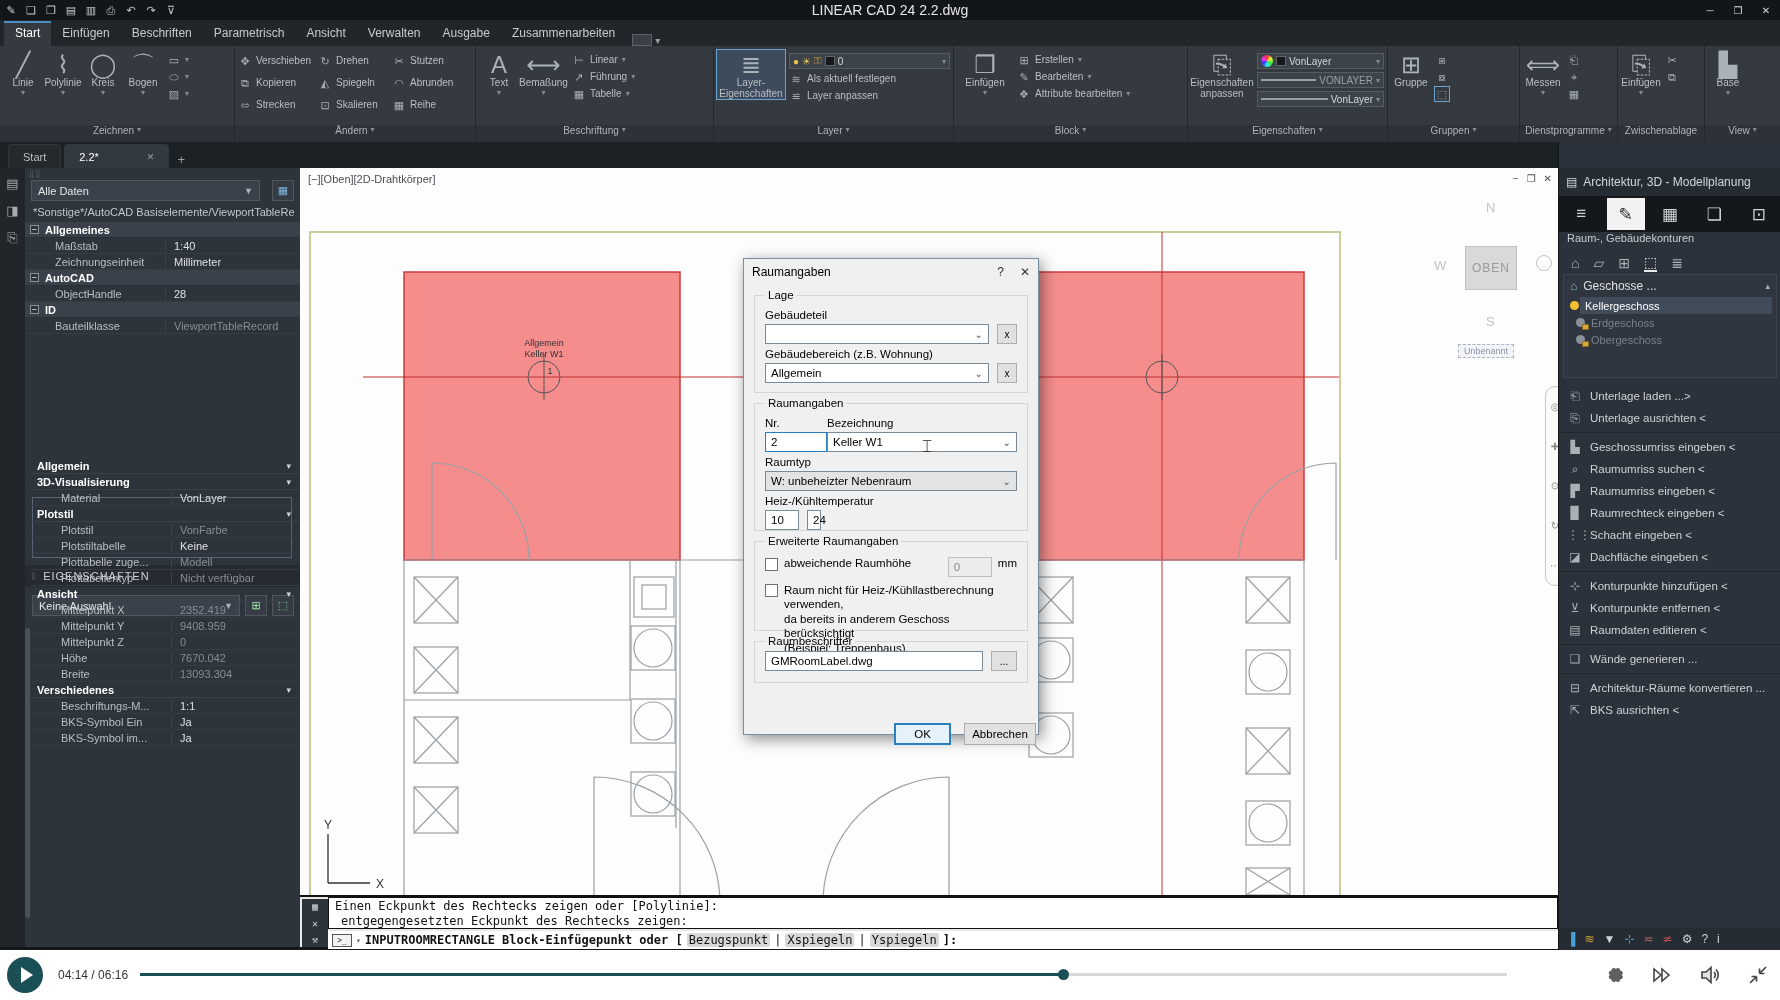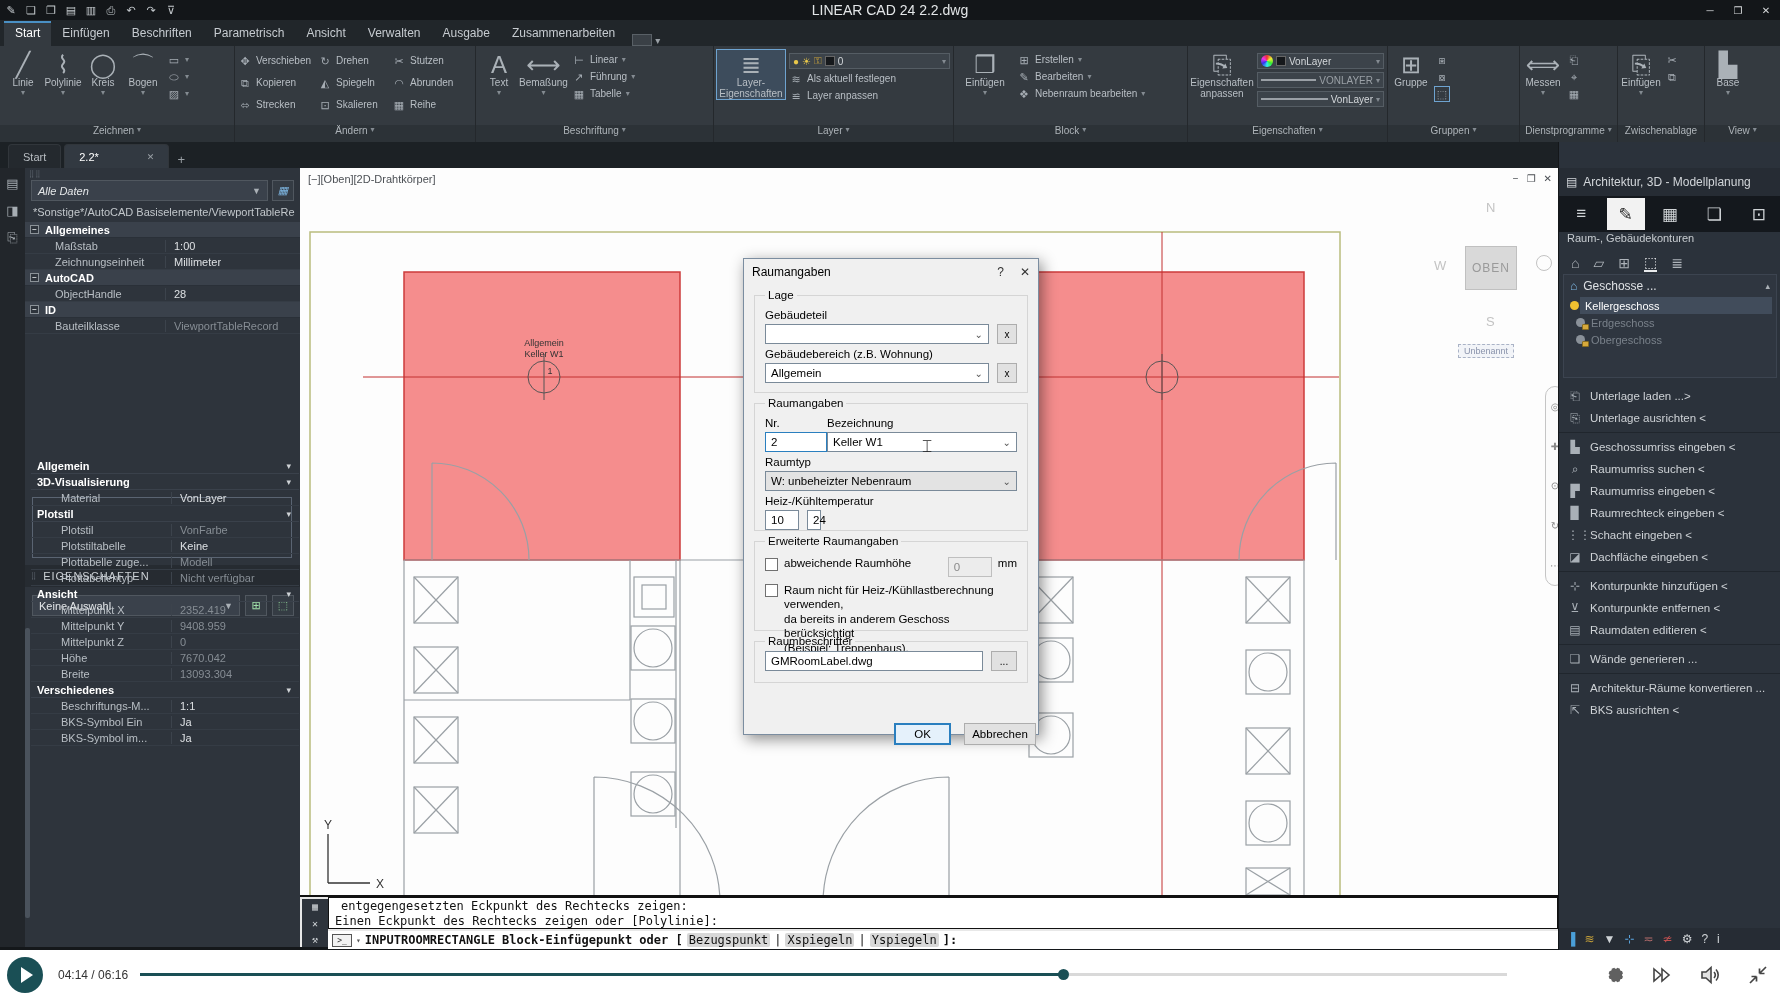--- a/index.html
+++ b/index.html
@@ -383,21 +383,21 @@
             <span>Erstellen</span>
             <span class="tinycaret">▾</span>
           </div>
           <div class="smallbtn">
           <span class="sgly">✎</span>
             <span>Bearbeiten</span>
             <span class="tinycaret">▾</span>
           </div>
           <div class="smallbtn">
           <span class="sgly">❖</span>
-            <span>Nebenraum bearbeiten</span>
+            <span>Attribute bearbeiten</span>
             <span class="tinycaret">▾</span>
           </div>
       </div>
     </div>
     <div class="panel" style="width:200px">
       <div class="bigbtn" style="width:62px">
         <span class="bgly">⎘</span>
         <span>Eigenschaften anpassen</span>
         </div>
       <div class="smallcol" style="flex:1">
@@ -533,40 +533,40 @@
 
   <div id="lstrip" class="abs">
     <span>▤</span>
       <span>◨</span>
       <span>⎘</span>
   </div>
 
   <div id="lpal" class="abs">
     <div class="lcontent">
       <div class="grip">⣿⣿</div>
-      <div style="display:flex; gap:4px; padding:0 6px;font-style:italic;">
+      <div style="display:flex; gap:12px; padding:0 6px;">
         <div class="dropdown" style="flex:1">
           <span>Alle Daten</span>
             <span class="arr">▼</span>
           </div>
         <div class="iconbtn" style="color:#7db5e0">▦</div>
       </div>
       <div class="crumb">*Sonstige*/AutoCAD Basiselemente/ViewportTableRe</div>
 
       <div class="ptable">
 
           <div>
             <div class="pgroup">
               <span class="exp">−</span>
               <span>Allgemeines</span>
             </div>
             <div>
               <div class="prow">
                 <span class="lab">Maßstab</span>
-                <span class="val">1:00</span>
+                <span class="val">1:40</span>
               </div>
               <div class="prow">
                 <span class="lab">Zeichnungseinheit</span>
                 <span class="val">Millimeter</span>
               </div>
             </div>
           </div>
 
           <div>
             <div class="pgroup">
@@ -831,22 +831,22 @@
     </div>
   </div>
 
   <div id="cmd" class="abs">
     <div id="cmdicons">
       <span>▦</span>
         <span>✕</span>
         <span>⚒</span>
     </div>
     <div id="cmdhist">
+      <div>Einen Eckpunkt des Rechtecks zeigen oder [Polylinie]:</div>
       <div style="padding-left:6px">entgegengesetzten Eckpunkt des Rechtecks zeigen:</div>
-      <div>Einen Eckpunkt des Rechtecks zeigen oder [Polylinie]:</div>
     </div>
     <div id="cmdline">
       <span class="prompticon">&gt;_</span>
       <span class="tinycaret" style="color:#555">▾</span>
       <span style="font-weight:bold">INPUTROOMRECTANGLE Block-Einfügepunkt oder [</span>
         <span class="pill">Bezugspunkt</span>
         <span>|</span>
         <span class="pill">Xspiegeln</span>
         <span>|</span>
         <span class="pill">Yspiegeln</span>

